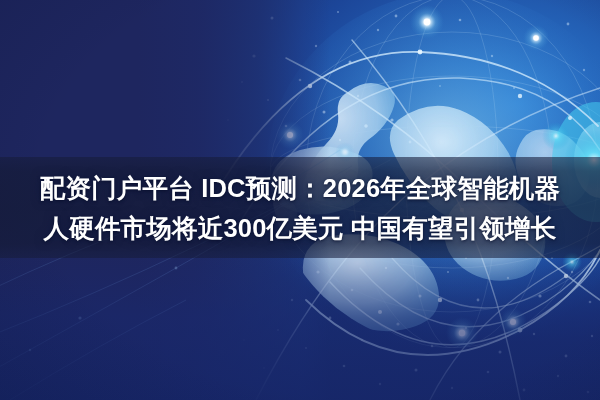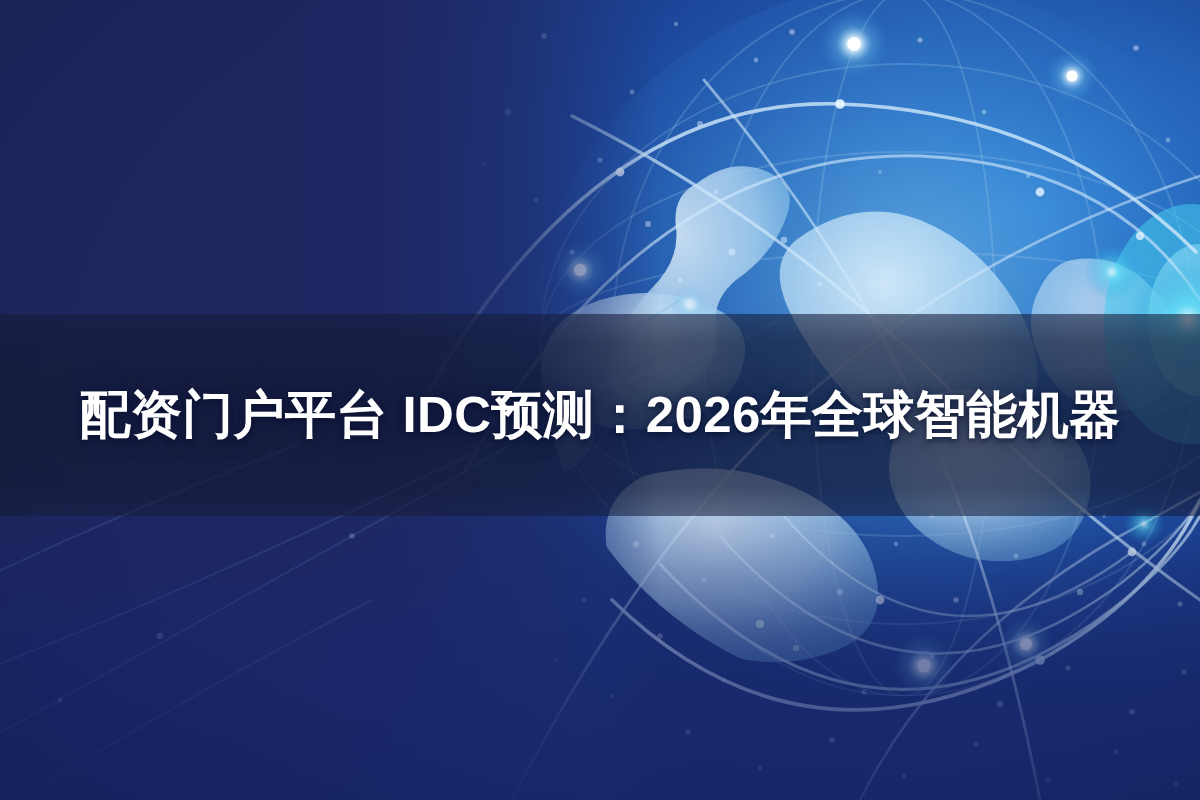--- a/index.html
+++ b/index.html
@@ -273,15 +273,16 @@
     </g>
   </svg>
 
   <div class="bg-bottomdeep"></div>
   <div class="vignette"></div>
 
   <div class="text-band"></div>
 
   <div class="headline">
     <div class="hl-line">配资门户平台 IDC预测：2026年全球智能机器</div>
+    <div class="hl-line">人硬件市场将近300亿美元 中国有望引领增长</div>
   </div>
 
 </div>
 
 </body></html>

